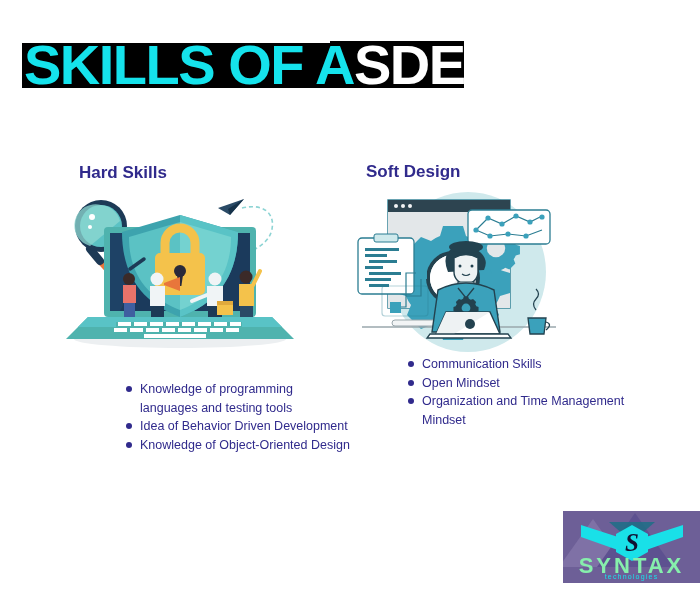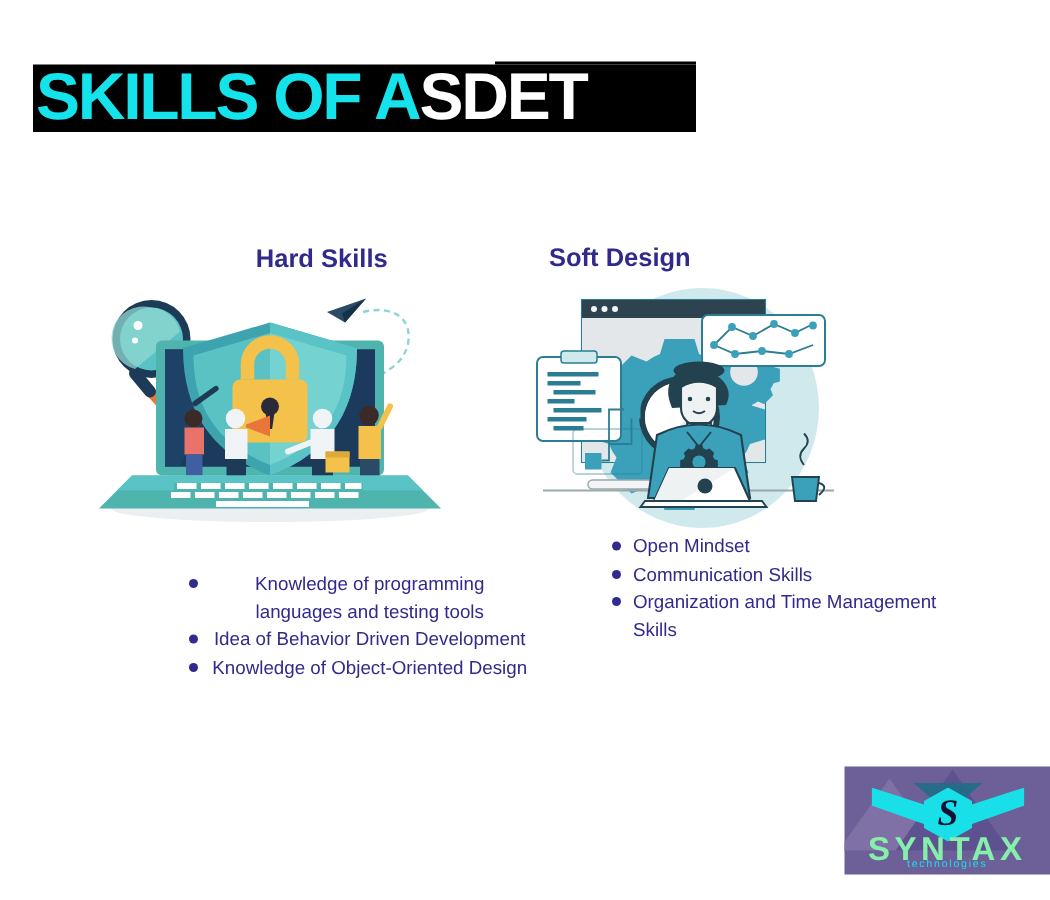--- a/index.html
+++ b/index.html
@@ -32,32 +32,32 @@
     width: 134px;
     height: 2px;
     background: #000000;
   }
   #title-text {
     position: absolute;
     left: 24px;
     top: 40px;
     height: 50px;
     line-height: 50px;
-    font-size: 44px;
+    font-size: 56px;
     font-weight: bold;
     letter-spacing: -1.5px;
     white-space: nowrap;
     font-family: "Liberation Sans", sans-serif;
   }
   #title-text .cyan { color: #15E3EC; }
   #title-text .white { color: #ffffff; }
 
   
   .column { position: absolute; top: 150px; }
-  #col-hard { left: 60px; width: 290px; text-align: center; }
+  #col-hard { left: 60px; width: 290px; }
   #col-soft { left: 350px; width: 300px; }
 
   .col-heading {
     font-size: 17px;
     font-weight: bold;
     color: #302a8c;
     margin: 0 0 8px 0;
     font-family: "Liberation Sans", sans-serif;
   }
   #col-hard .col-heading { padding-left: 19px; padding-top: 13px; }
@@ -356,23 +356,23 @@
       <circle cx="120" cy="134" r="5" fill="#23424f"></circle>
       <path d="M80 144 h78 l3 4 h-84 Z" fill="#ffffff" stroke="#23424f" stroke-width="1.3"></path>
 
       <path d="M178 128 h18 l-2 16 h-14 Z" fill="#3ba1bb" stroke="#23424f" stroke-width="1.3"></path>
       <path d="M196 132 q7 2 0 8" fill="none" stroke="#23424f" stroke-width="1.3"></path>
       <path d="M186 120 q-5 -6 0 -11 q5 -5 0 -10" fill="none" stroke="#23424f" stroke-width="1.2"></path>
     </svg>
   </div>
 
   <ul class="skill-list" id="list-soft">
+    <li>Communication Skills</li>
     <li>Open Mindset</li>
-    <li>Communication Skills</li>
-    <li>Organization and Time Management Skills</li>
+    <li>Organization and Time Management Mindset</li>
   </ul>
 </div>
 
 <div id="logo">
   <div class="lg-tri-left"></div>
   <div class="lg-tri-mid"></div>
   <div class="lg-wing-dark"></div>
   <div class="lg-wing"></div>
   <div class="lg-hex"></div>
   <div class="lg-glyph">S</div>

